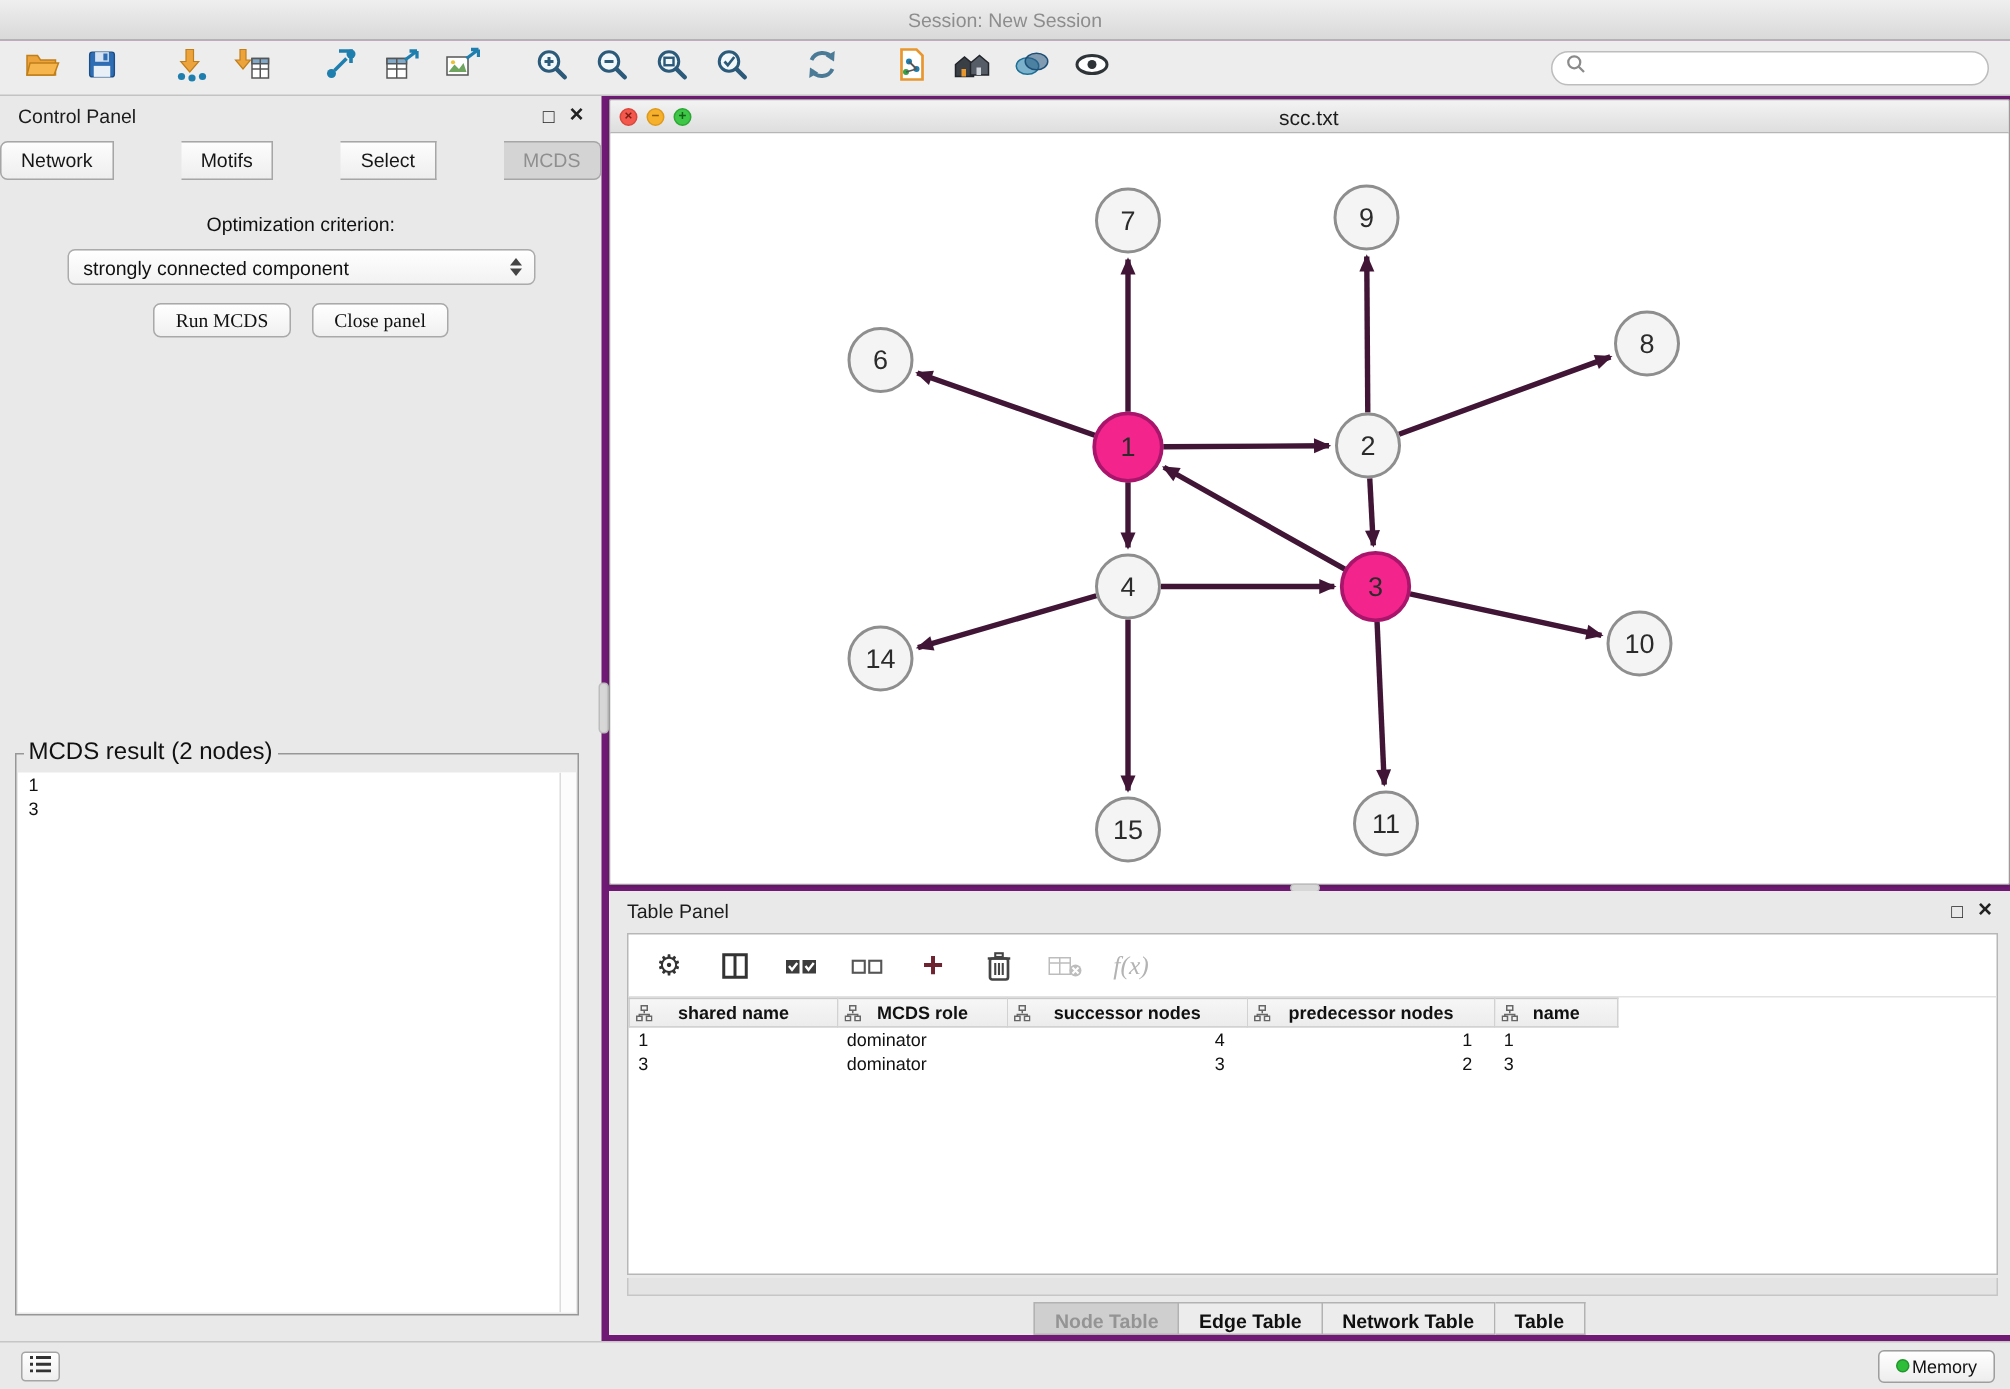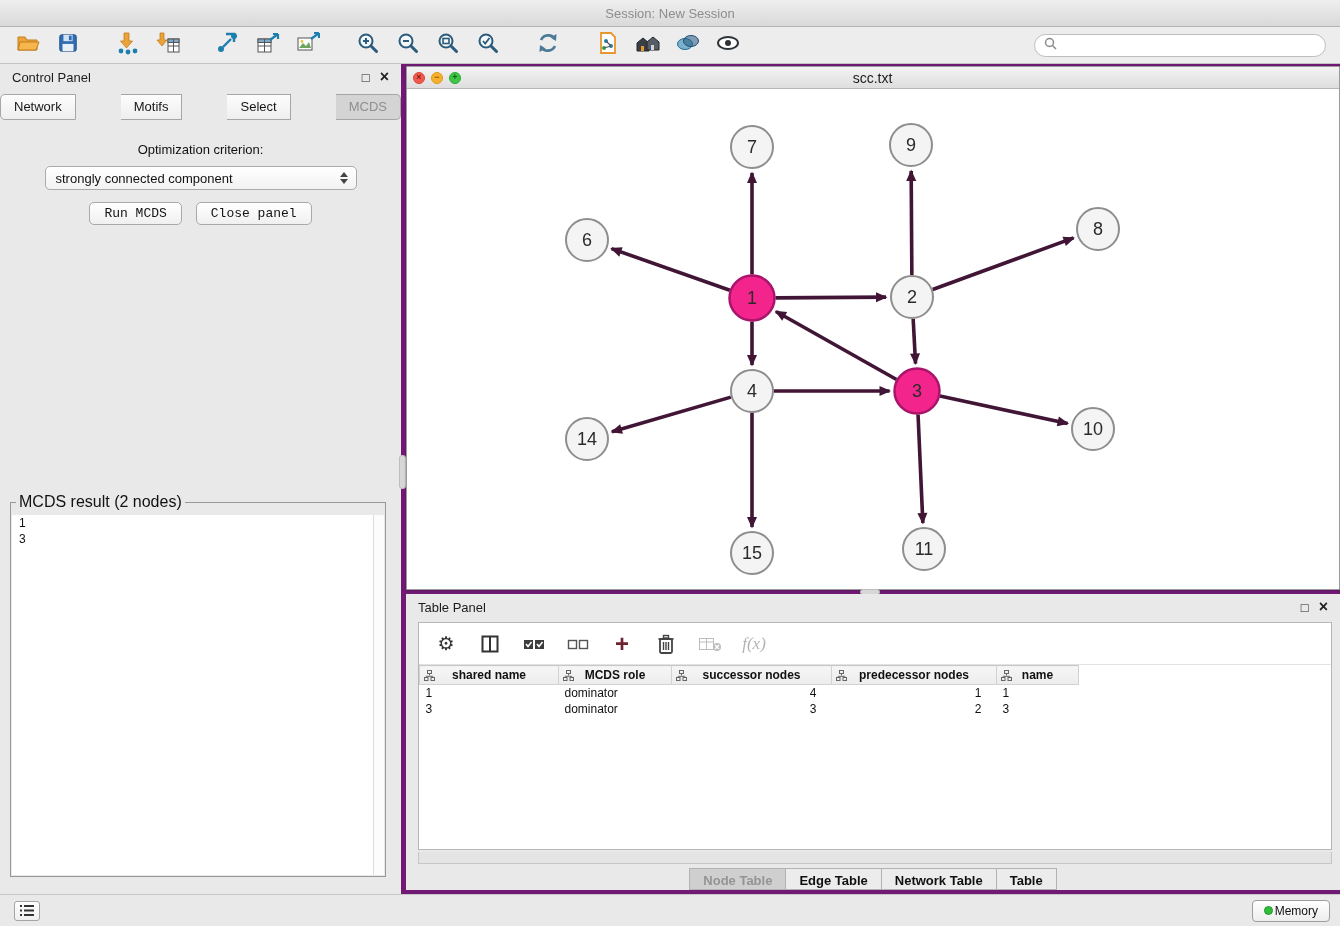--- a/index.html
+++ b/index.html
@@ -34,21 +34,21 @@
   .cp-tabs .tab:last-child{border-radius:0 5px 5px 0}
   .cp-tabs .tab.active{background:#d4d4d4;color:#8f8f8f}
   .opt-label{text-align:center;font-size:13px;color:#111;margin-top:22px}
   .dropdown{margin:9px auto 0;width:312px;height:24px;background:linear-gradient(#ffffff,#f2f2f2);
     border:1px solid #ababab;border-radius:5px;display:flex;align-items:center;padding:0 4px 0 10px;font-size:13px;color:#111}
   .dropdown .dd-label{flex:1;overflow:hidden;white-space:nowrap}
   .dd-stepper{width:15px;height:18px;display:flex;flex-direction:column;align-items:center;justify-content:center;gap:2px}
   .tri-up{width:0;height:0;border-left:4px solid transparent;border-right:4px solid transparent;border-bottom:5px solid #444}
   .tri-dn{width:0;height:0;border-left:4px solid transparent;border-right:4px solid transparent;border-top:5px solid #444}
   .btn-row{display:flex;justify-content:center;gap:14px;margin-top:12px}
-  .cp-btn{font-family:Liberation Mono, monospace;font-size:13px;color:#111;background:linear-gradient(#ffffff,#f0f0f0);
+  .cp-btn{font-family:Liberation Serif, serif;font-size:13px;color:#111;background:linear-gradient(#ffffff,#f0f0f0);
     border:1px solid #a9a9a9;border-radius:5px;padding:3px 14px;height:23px;line-height:15px}
   .result-group{position:absolute;left:10px;right:15px;top:429px;bottom:17px;border:1px solid #979797;background:transparent;padding:1px}
   .result-group legend{font-size:16px;color:#111;padding:0 3px;margin-left:4px;background:#e9e9e9}
   .result-list{position:absolute;left:1px;right:1px;top:4px;bottom:1px;background:#fff;overflow:hidden}
   .result-line{font-size:12px;color:#111;line-height:16px;padding-left:7px}
   .scroll-lane{position:absolute;top:0;bottom:0;right:0;width:11px;background:#fcfcfc;border-left:1px solid #dcdcdc}
   .v-grip{position:absolute;left:399px;top:455px;width:7px;height:34px;background:#d7d7d7;border:1px solid #bdbdbd;border-radius:3px}
 
   
   .network-window{position:absolute;left:406px;top:66px;width:934px;height:524px;background:#fff;

